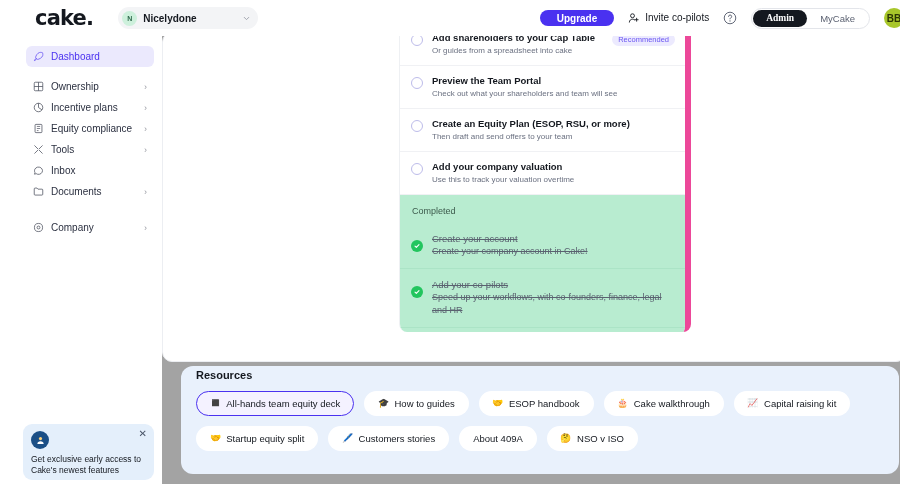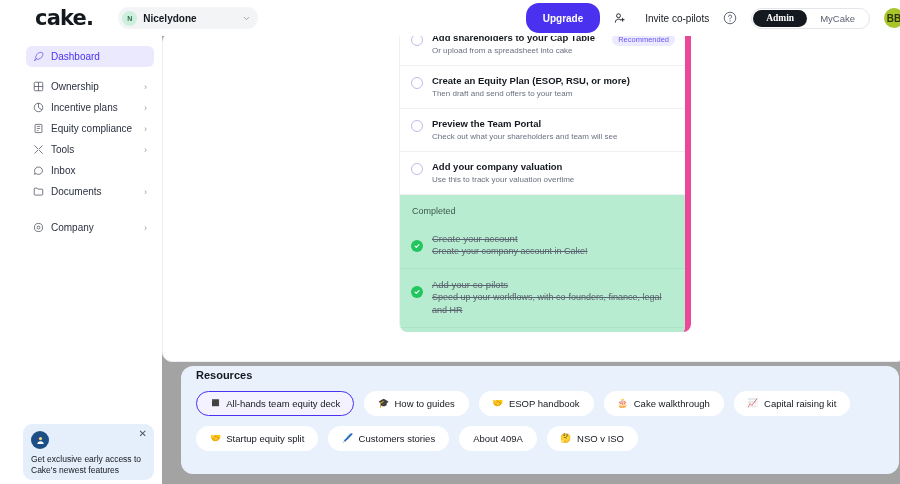--- a/index.html
+++ b/index.html
@@ -34,25 +34,25 @@
   }
   .company-name { font-size:10px; font-weight:700; color:#14181f; flex:1; }
   .chev { width:9px; height:9px; opacity:.55; }
 
   .topbar-right {
     margin-left:auto; display:flex; align-items:center; gap:14px;
     padding-right:14px;
   }
   .upgrade-btn {
     background:#4a31f0; color:#fff; font-size:10px; font-weight:600;
-    border:none; border-radius:13px; height:30px; padding:0 17px;
+    border:none; border-radius:13px; height:16px; padding:0 17px;
     cursor:pointer; font-family:"Liberation Sans", sans-serif;
   }
   .invite {
-    display:flex; align-items:center; gap:19px;
+    display:flex; gap:5px;
     font-size:10px; color:#14181f; cursor:pointer;
   }
   .icon-btn { display:flex; align-items:center; cursor:pointer; }
   .seg {
     display:flex; align-items:center; height:21px;
     border:1px solid #e3e5ea; border-radius:11px; padding:1px;
   }
   .seg-item {
     font-size:9.5px; padding:0 13px; height:17px; line-height:17px;
     border-radius:9px; cursor:pointer; color:#5c6272;
@@ -293,38 +293,38 @@
   </div>
 
   <div class="main-card"></div>
 
   <div class="task-panel">
 
     <div class="task">
       <div class="radio"></div>
       <div class="task-text">
         <div class="task-title">Add shareholders to your Cap Table</div>
-        <div class="task-sub">Or upload from a spreadsheet into cake</div>
+        <div class="task-sub">Or guides from a spreadsheet into cake</div>
       </div>
       <div class="badge-rec">Recommended</div>
+    </div>
+
+    <div class="task">
+      <div class="radio"></div>
+      <div class="task-text">
+        <div class="task-title">Preview the Team Portal</div>
+        <div class="task-sub">Check out what your shareholders and team will see</div>
+      </div>
     </div>
 
     <div class="task">
       <div class="radio"></div>
       <div class="task-text">
         <div class="task-title">Create an Equity Plan (ESOP, RSU, or more)</div>
         <div class="task-sub">Then draft and send offers to your team</div>
-      </div>
-    </div>
-
-    <div class="task">
-      <div class="radio"></div>
-      <div class="task-text">
-        <div class="task-title">Preview the Team Portal</div>
-        <div class="task-sub">Check out what your shareholders and team will see</div>
       </div>
     </div>
 
     <div class="task">
       <div class="radio"></div>
       <div class="task-text">
         <div class="task-title">Add your company valuation</div>
         <div class="task-sub">Use this to track your valuation overtime</div>
       </div>
     </div>

